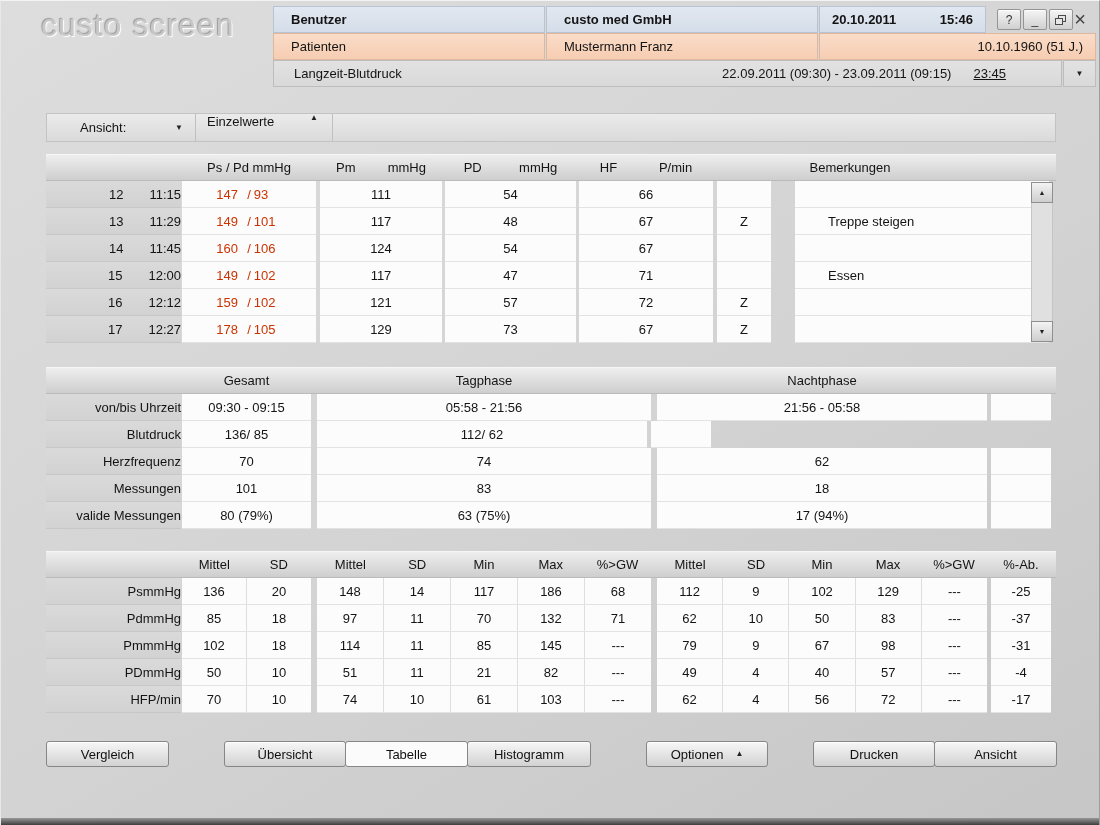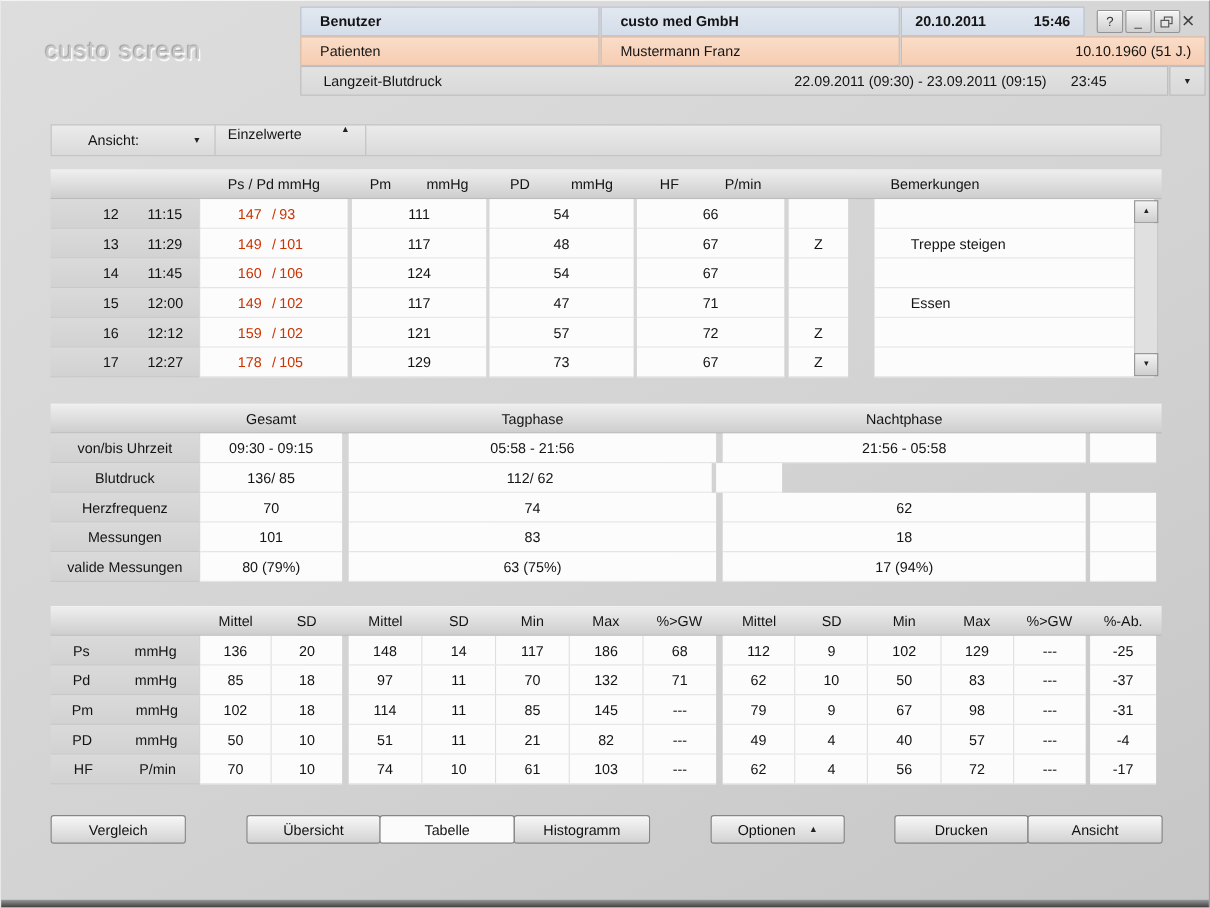--- a/index.html
+++ b/index.html
@@ -1,35 +1,35 @@
 <!DOCTYPE html>
 <html style="--alert: #cc3300; --user_row: #d4dde9; --patient_row: #f6cdb2; --exam_row: #d9d9d9;"><head>
 <meta charset="utf-8">
 <style>
   html,body{margin:0;padding:0;}
   body{width:1100px;height:825px;font-family:"Liberation Sans",sans-serif;font-size:13px;color:#141414;background:#cfcfcf;}
   #root{position:relative;width:1100px;height:825px;overflow:hidden;box-sizing:border-box;
         background:linear-gradient(150deg,#dddddd 0%,#d3d3d3 55%,#c6c6c6 100%);
         border-top:1px solid #f3f3f3;border-left:1px solid #e8e8e8;border-right:1px solid #9e9e9e;}
-  .logo{position:absolute;left:40px;top:32px;font-size:23px;letter-spacing:1px;color:#c8c8c8;
+  .logo{position:absolute;left:40px;top:6px;font-size:32px;letter-spacing:1px;color:#c8c8c8;
         text-shadow:-1px -1px 1px #9c9c9c,1px 1px 1px #ffffff;}
   
   .hrow{position:absolute;left:272px;width:823px;height:27px;display:flex;gap:1px;}
   .hcell{display:flex;align-items:center;padding:0 12px;box-sizing:border-box;height:27px;}
   .hc-blue{background:linear-gradient(#e2e8f1,var(--user_row,#d4dde9));border:1px solid #b9c3d1;font-weight:bold;}
   .hc-sal{background:linear-gradient(#fadcc8,var(--patient_row,#f6cdb2));border:1px solid #ddb89e;}
   .hc-gray{background:linear-gradient(#e2e2e2,var(--exam_row,#d9d9d9));border:1px solid #bdbdbd;}
   .w-h-label{width:272px;padding-left:17px;}
   .w-h-value{width:272px;padding-left:17px;}
   .w-h-date{width:167px;}
   .w-h-icons{flex:1;display:flex;align-items:center;justify-content:space-between;padding:0 10px;}
   .w-h-rest{flex:1;}
   .w-h-wide{flex:1;padding:0 55px 0 20px;}
   .push{margin-left:auto;}
-  .dur{margin-left:22px;}
+  .dur{margin-left:22px;text-decoration:underline;}
   .ddbtn{width:33px;justify-content:center;padding:0;}
   .winbtn{width:22px;height:19px;border:1px solid #949494;border-radius:2px;background:linear-gradient(#f5f5f5,#d0d0d0);
           box-shadow:inset 0 1px 0 #fff;display:flex;align-items:center;justify-content:center;font-size:12px;color:#333;}
   .closex{font-size:20px;color:#404040;display:flex;align-items:center;}
   .ic-restore{position:relative;width:11px;height:10px;display:inline-block;}
   .ic-restore::before{content:"";position:absolute;right:0;top:0;width:6px;height:5px;border:1px solid #4a4a4a;}
   .ic-restore::after{content:"";position:absolute;left:0;bottom:0;width:6px;height:5px;border:1px solid #4a4a4a;background:#e6e6e6;}
   .arr{font-size:8px;color:#222;line-height:1;}
   
   .viewbar{position:absolute;left:45px;top:112px;width:1010px;height:29px;box-sizing:border-box;
@@ -38,21 +38,21 @@
   .vb-mode{width:137px;display:flex;align-items:flex-start;padding:0 14px 0 11px;border-right:1px solid #c0c0c0;box-sizing:border-box;}
   
   .tbl{position:absolute;left:45px;width:1010px;}
   .thead{display:flex;height:27px;background:linear-gradient(#eeeeee,#cecece);border-top:1px solid #f6f6f6;border-bottom:1px solid #bbbbbb;box-sizing:border-box;}
   .trow{display:flex;height:27px;}
   .hc{display:flex;align-items:center;justify-content:center;box-sizing:border-box;}
   .wc{background:#fcfcfc;border-bottom:1px solid #e3e3e3;display:flex;align-items:center;justify-content:center;box-sizing:border-box;}
   .labc{display:flex;align-items:center;border-bottom:1px solid #c7c7c7;box-sizing:border-box;background:linear-gradient(#dadada,#d2d2d2);}
   .center{justify-content:center;}
   .spread{justify-content:space-around;}
-  .w-lab{width:135px;}
+  .w-lab{width:135px;justify-content:flex-end;}
   .w1b{width:134px;margin-left:1px;}
   .w1c{width:122px;margin-left:4px;}
   .w1d{width:131px;margin-left:3px;}
   .w1e{width:134px;margin-left:3px;}
   .w1f{width:54px;margin-left:4px;}
   .w1g{width:254px;margin-left:4px;}
   .w1fg{width:312px;margin-left:4px;padding-right:46px;}
   .w2b{width:129px;margin-left:1px;}
   .w2c{width:334px;margin-left:6px;}
   .w2d{width:330px;margin-left:6px;}

